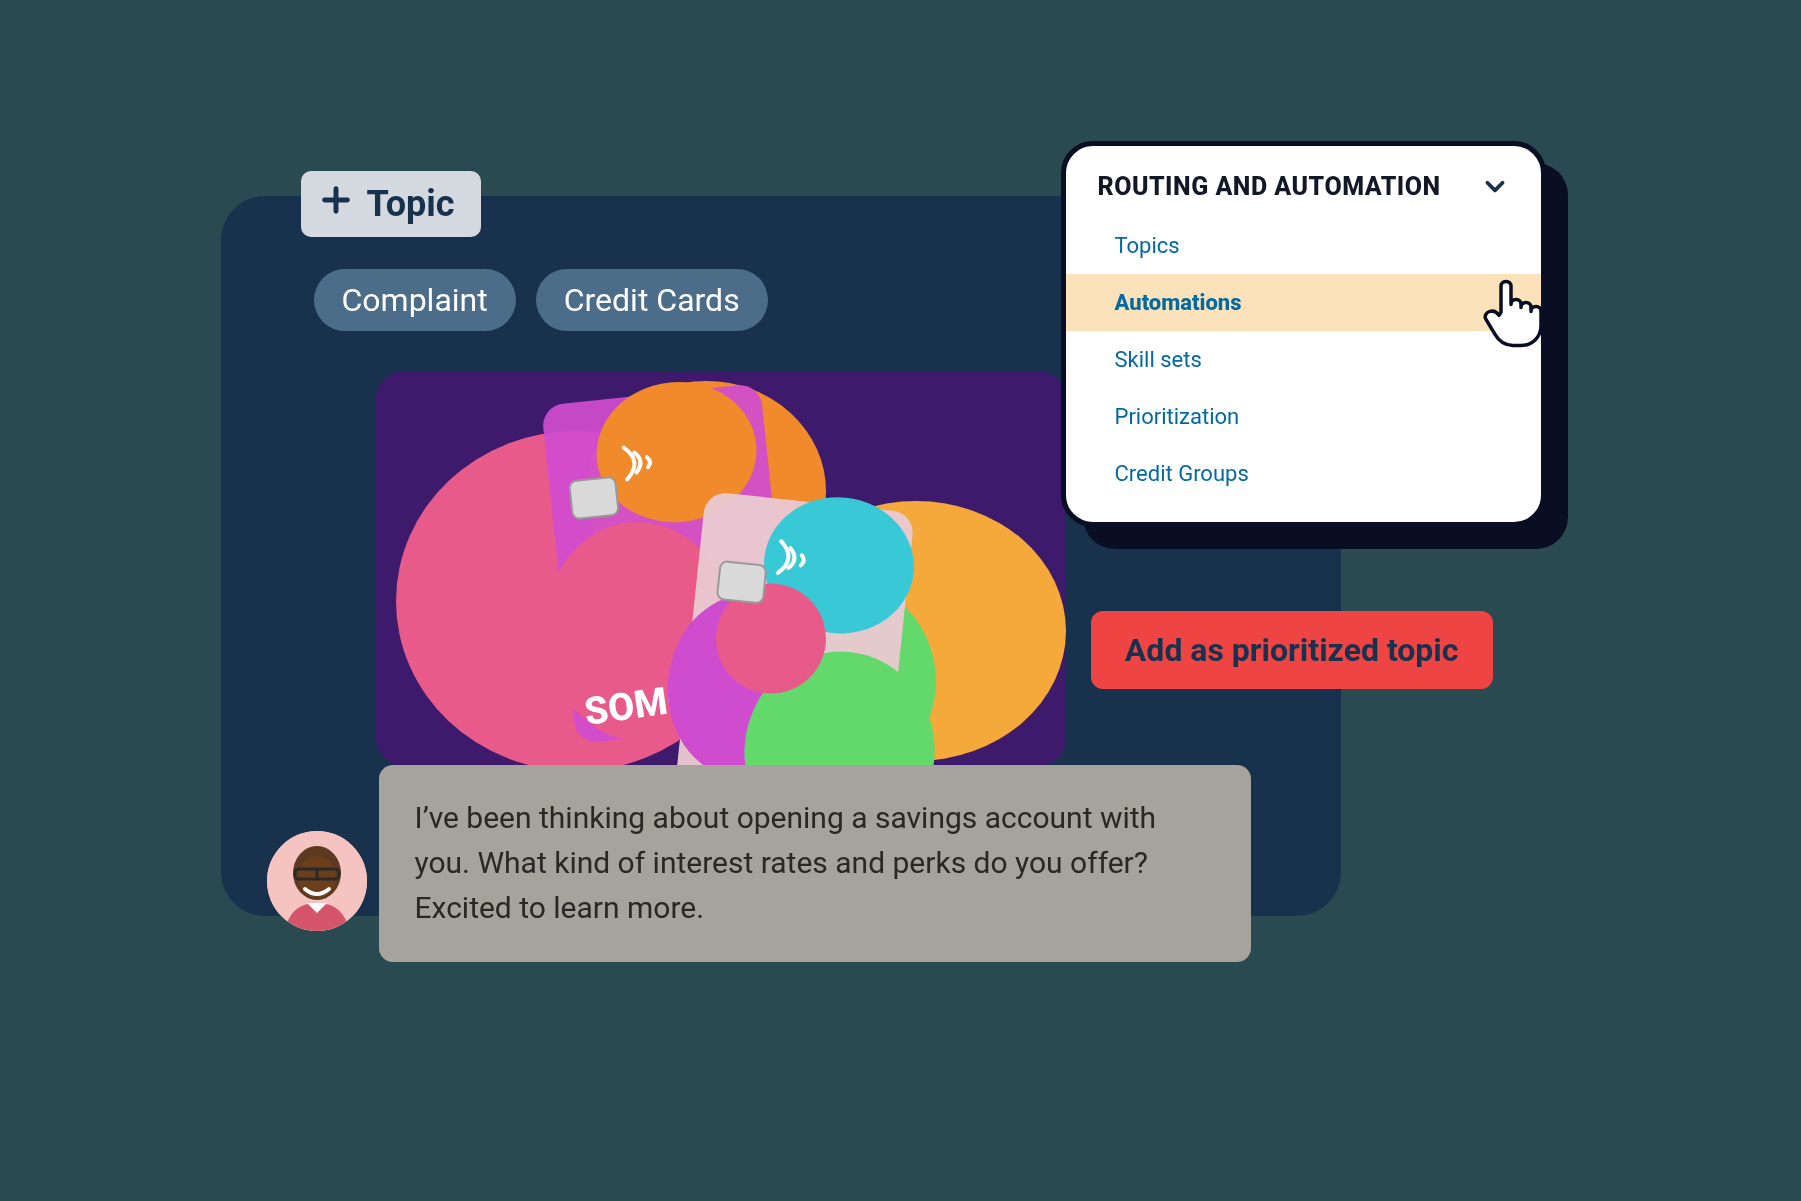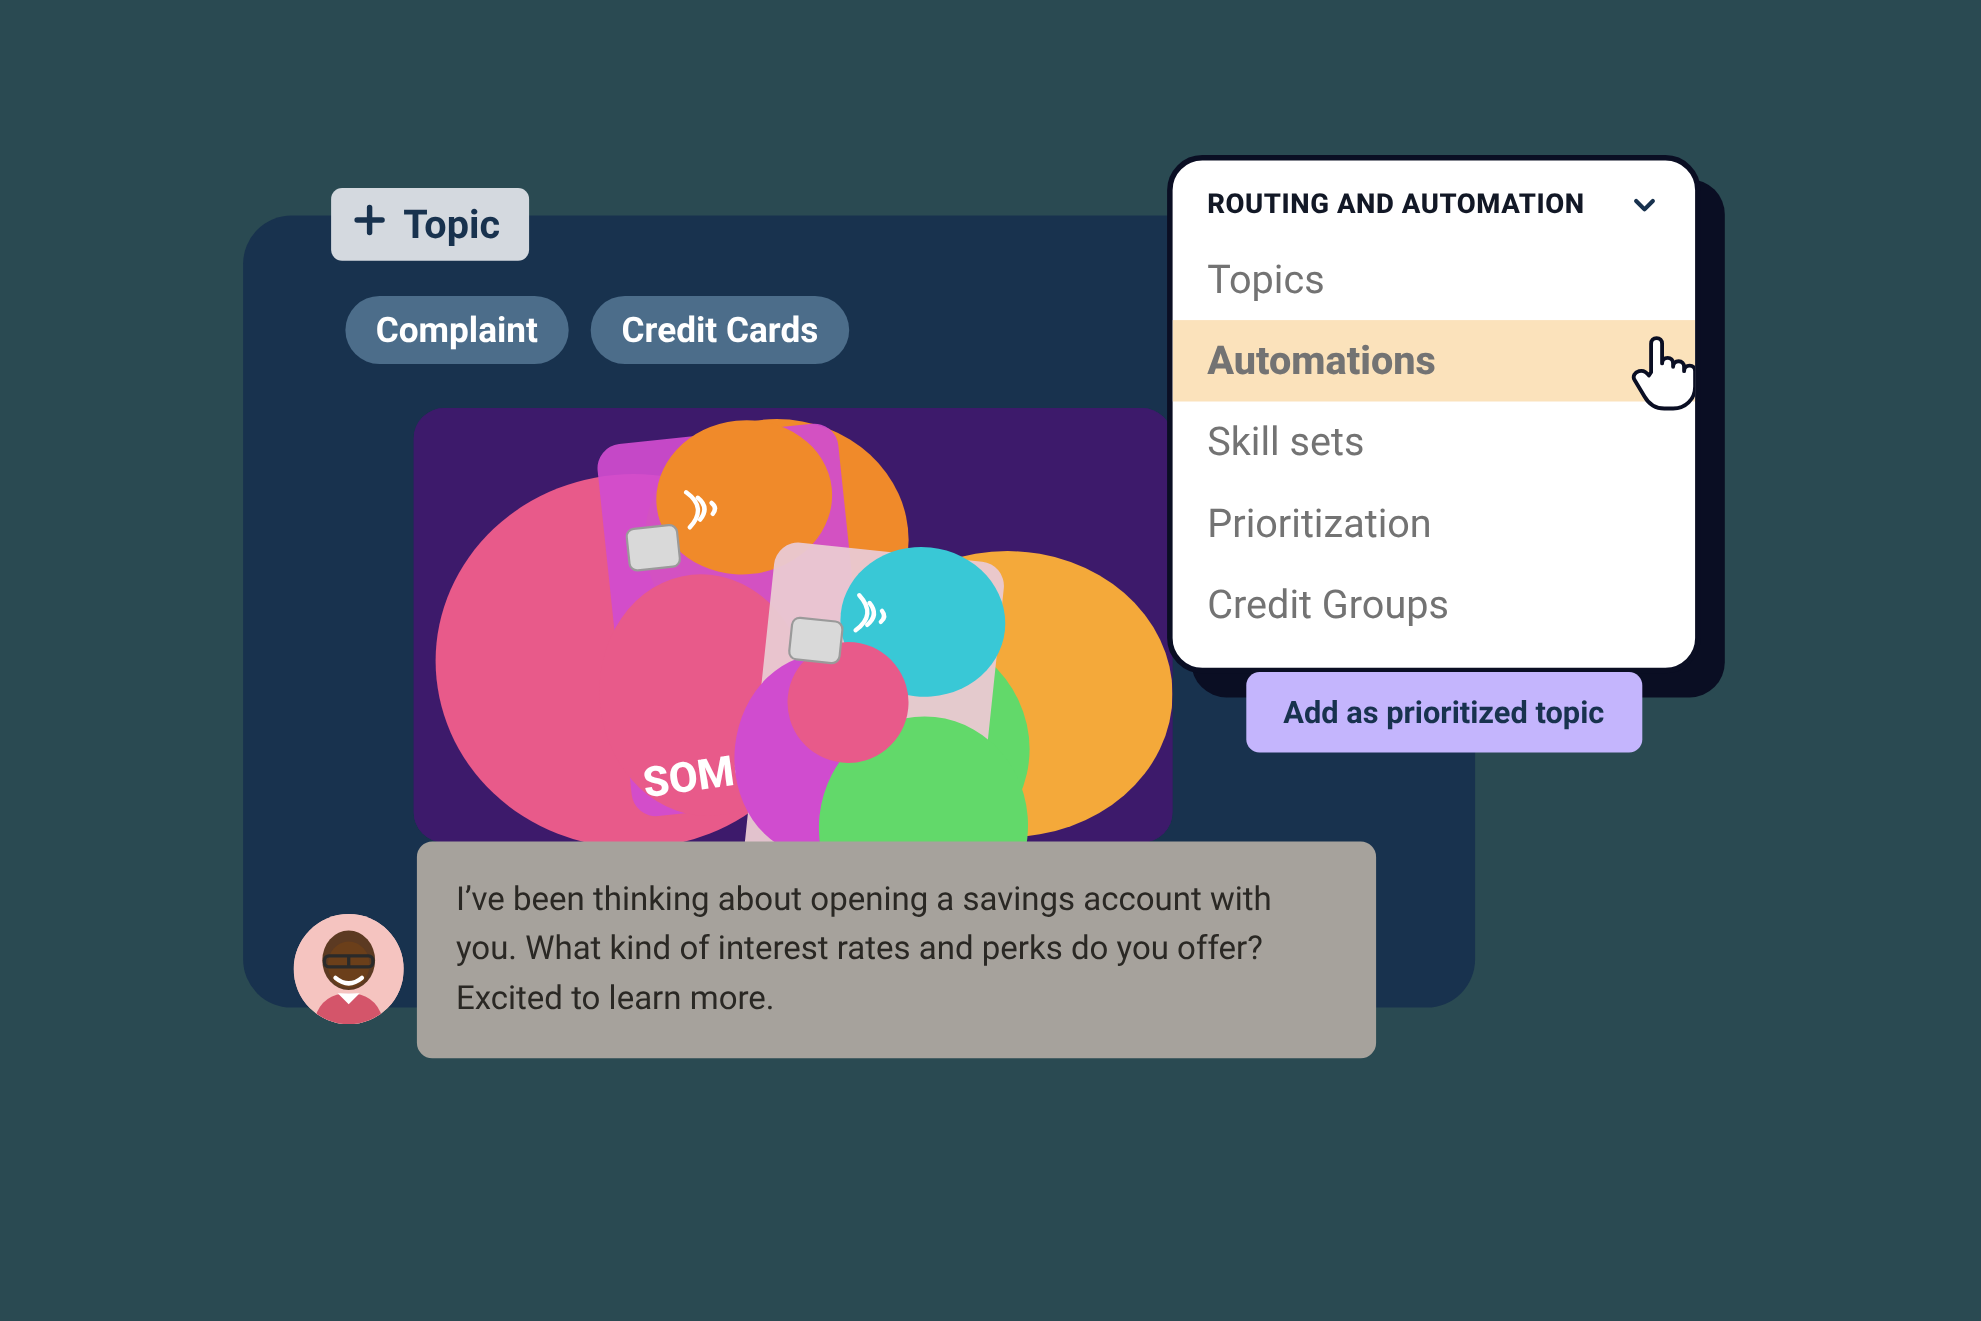--- a/index.html
+++ b/index.html
@@ -57,21 +57,21 @@
       position: absolute;
       left: 113px;
       top: 128px;
       display: flex;
       gap: 20px;
     }
     .chip {
       background: #4c6d8a;
       color: #ffffff;
       font-size: 32px;
-      font-weight: 700;
+      font-weight: 400;
       padding: 12px 28px;
       border-radius: 40px;
       cursor: pointer;
     }
     .hero-image {
       position: absolute;
       left: 175px;
       top: 230px;
       width: 690px;
       height: 395px;
@@ -105,46 +105,46 @@
     }
     .menu-chevron {
       width: 28px;
       height: 28px;
       display: flex;
       align-items: center;
       justify-content: center;
       cursor: pointer;
     }
     .menu-item {
-      padding: 16px 32px;
-      font-size: 36px;
-      color: #737373;
+      padding: 16px 49px;
+      font-size: 22px;
+      color: #0369a1;
       cursor: pointer;
       position: relative;
     }
     .menu-item.selected {
       background: #fbe2bb;
       font-weight: 800;
     }
     .cursor-hand {
       position: absolute;
       right: -12px;
       top: 50%;
       transform: translateY(-42%);
       width: 80px;
       height: 80px;
       pointer-events: none;
     }
     .action-pill {
       position: absolute;
       right: 108px;
       top: 470px;
-      background: #c4b5fd;
+      background: #ef4444;
       color: #18324e;
-      font-size: 28px;
+      font-size: 32px;
       font-weight: 700;
       padding: 20px 34px;
       border-radius: 12px;
       cursor: pointer;
     }
     .message-bubble {
       position: absolute;
       left: 178px;
       top: 624px;
       width: 872px;

